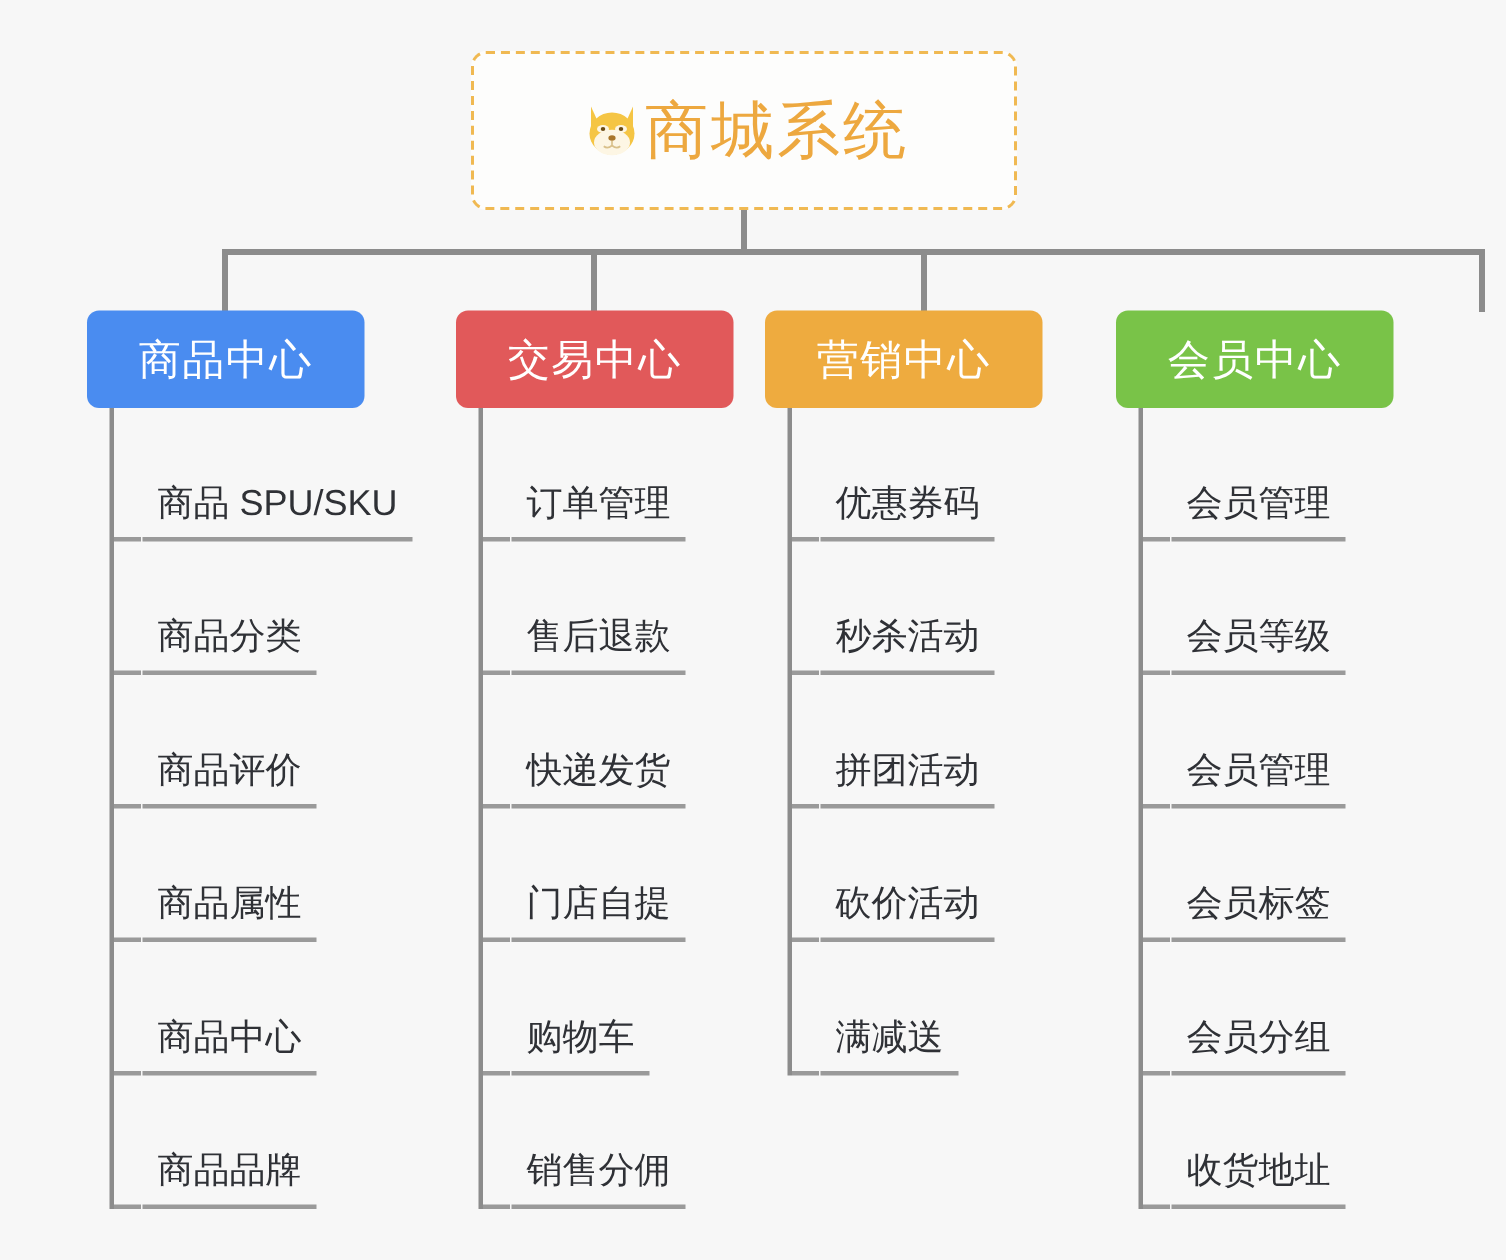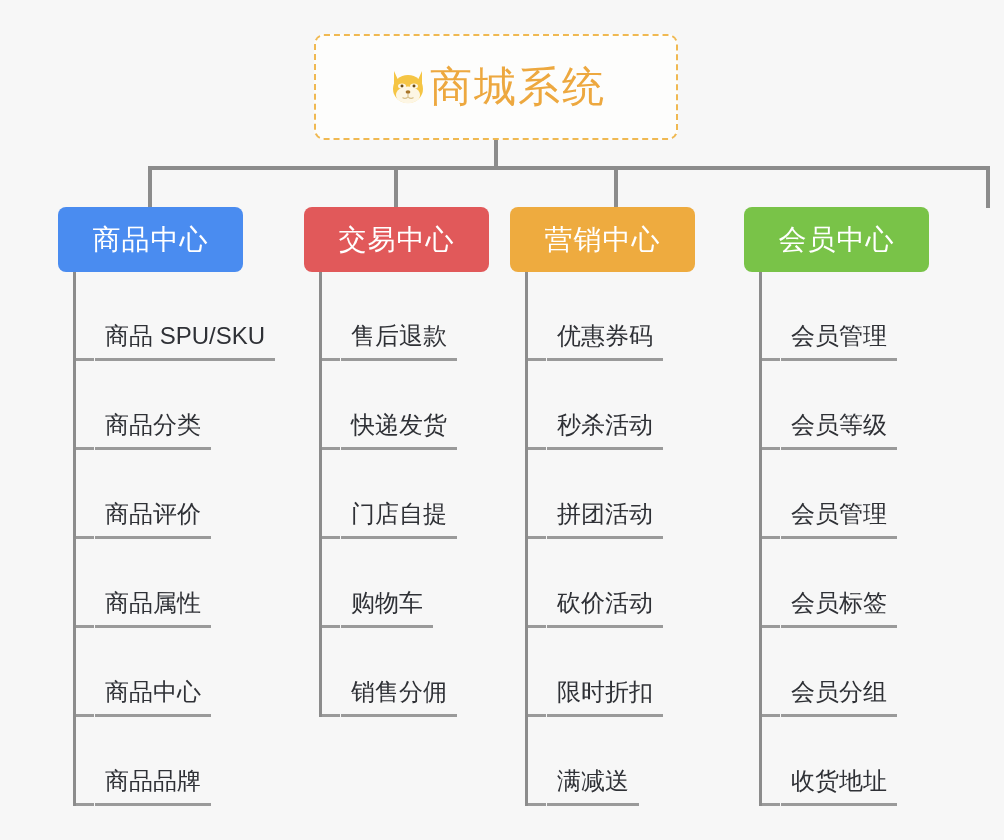--- a/index.html
+++ b/index.html
@@ -168,20 +168,23 @@
         </div>
     </div>
   </div>
 
   <div class="branch" style="left:304px;">
     <div class="branch-header" style="background: rgb(225, 89, 90);">
       <span>交易中心</span>
     </div>
     <div class="branch-body">
       <div class="leaf">
+          <span class="leaf-label">订单管理</span>
+        </div>
+      <div class="leaf">
           <span class="leaf-label">售后退款</span>
         </div>
       <div class="leaf">
           <span class="leaf-label">快递发货</span>
         </div>
       <div class="leaf">
           <span class="leaf-label">门店自提</span>
         </div>
       <div class="leaf">
           <span class="leaf-label">购物车</span>
@@ -203,23 +206,20 @@
       <div class="leaf">
           <span class="leaf-label">秒杀活动</span>
         </div>
       <div class="leaf">
           <span class="leaf-label">拼团活动</span>
         </div>
       <div class="leaf">
           <span class="leaf-label">砍价活动</span>
         </div>
       <div class="leaf">
-          <span class="leaf-label">限时折扣</span>
-        </div>
-      <div class="leaf">
           <span class="leaf-label">满减送</span>
         </div>
     </div>
   </div>
 
   <div class="branch" style="left:744px;">
     <div class="branch-header" style="background: rgb(121, 195, 72);">
       <span>会员中心</span>
     </div>
     <div class="branch-body">

